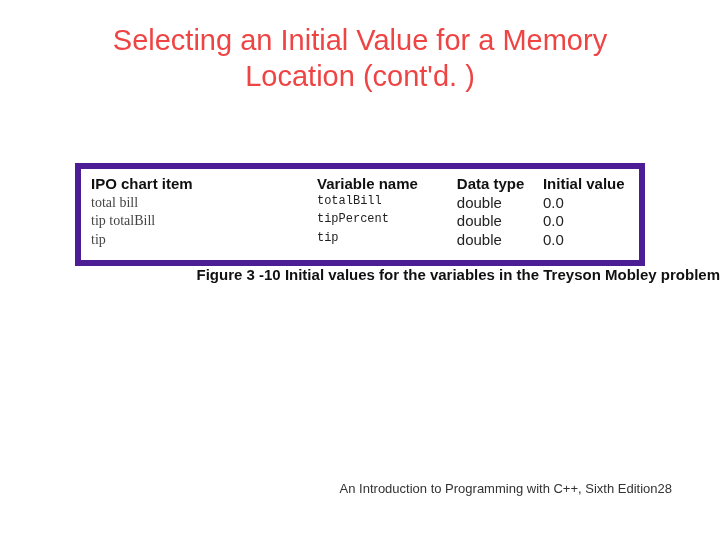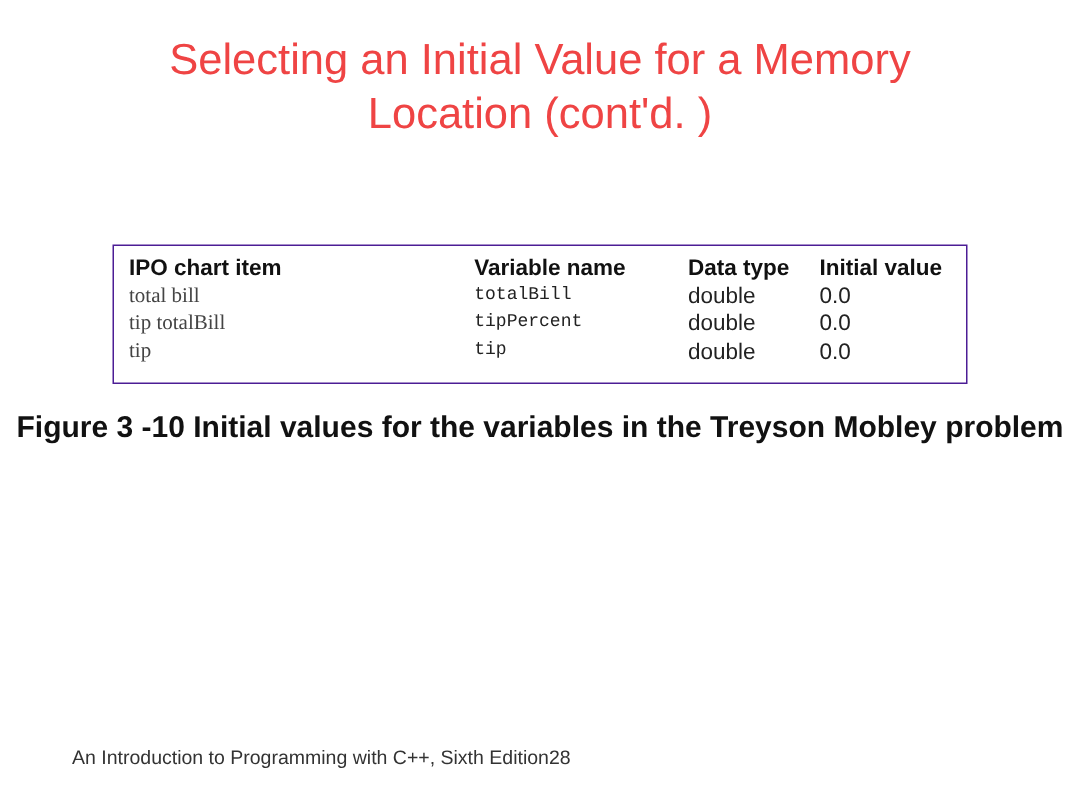--- a/index.html
+++ b/index.html
@@ -15,21 +15,21 @@
     padding-top: 22px;
     text-align: center;
     font-size: 29px;
     font-weight: 400;
     line-height: 1.25;
     color: #ef4444;
   }
   .table-wrap {
     margin: 68px auto 0 auto;
     width: 570px;
-    border: 1px solid #4c1d95;
+    border: 6px solid #4c1d95;
     padding: 6px 10px 10px 10px;
   }
   .ipo-table {
     width: 100%;
     border-collapse: collapse;
     font-size: 15px;
   }
   .ipo-table th {
     text-align: left;
     font-weight: bold;
@@ -41,33 +41,32 @@
     padding: 0 4px 0 0;
     line-height: 1.25;
     vertical-align: top;
     margin-top: 43px;
   }
   .col-item { font-family: "Comic Sans MS", "Segoe Script", cursive; color: #444; font-size: 14px; }
   .col-var  { font-family: "Consolas", "Courier New", monospace; font-size: 12px; color: #222; }
   .col-type { font-family: Arial, sans-serif; font-size: 15px; color: #222; }
   .col-val  { font-family: Arial, sans-serif; font-size: 15px; color: #222; }
   .caption {
-    text-align: center;
-    margin-top: 18px;
-    font-size: 20px;
+    text-align: right;
+    font-size: 15px;
     font-weight: bold;
     color: #111;
   }
   .footer {
     position: absolute;
-    bottom: 28px;
+    bottom: 44px;
     left: 48px;
     right: 48px;
     display: flex;
-    justify-content: flex-start;
+    justify-content: flex-end;
     font-size: 13px;
     color: #333;
   }
 </style>
 </head>
 <body>
 
 <h1 class="slide-title">
   <span>Selecting an Initial Value for a Memory</span><br>
   <span>Location (cont'd. )</span>

